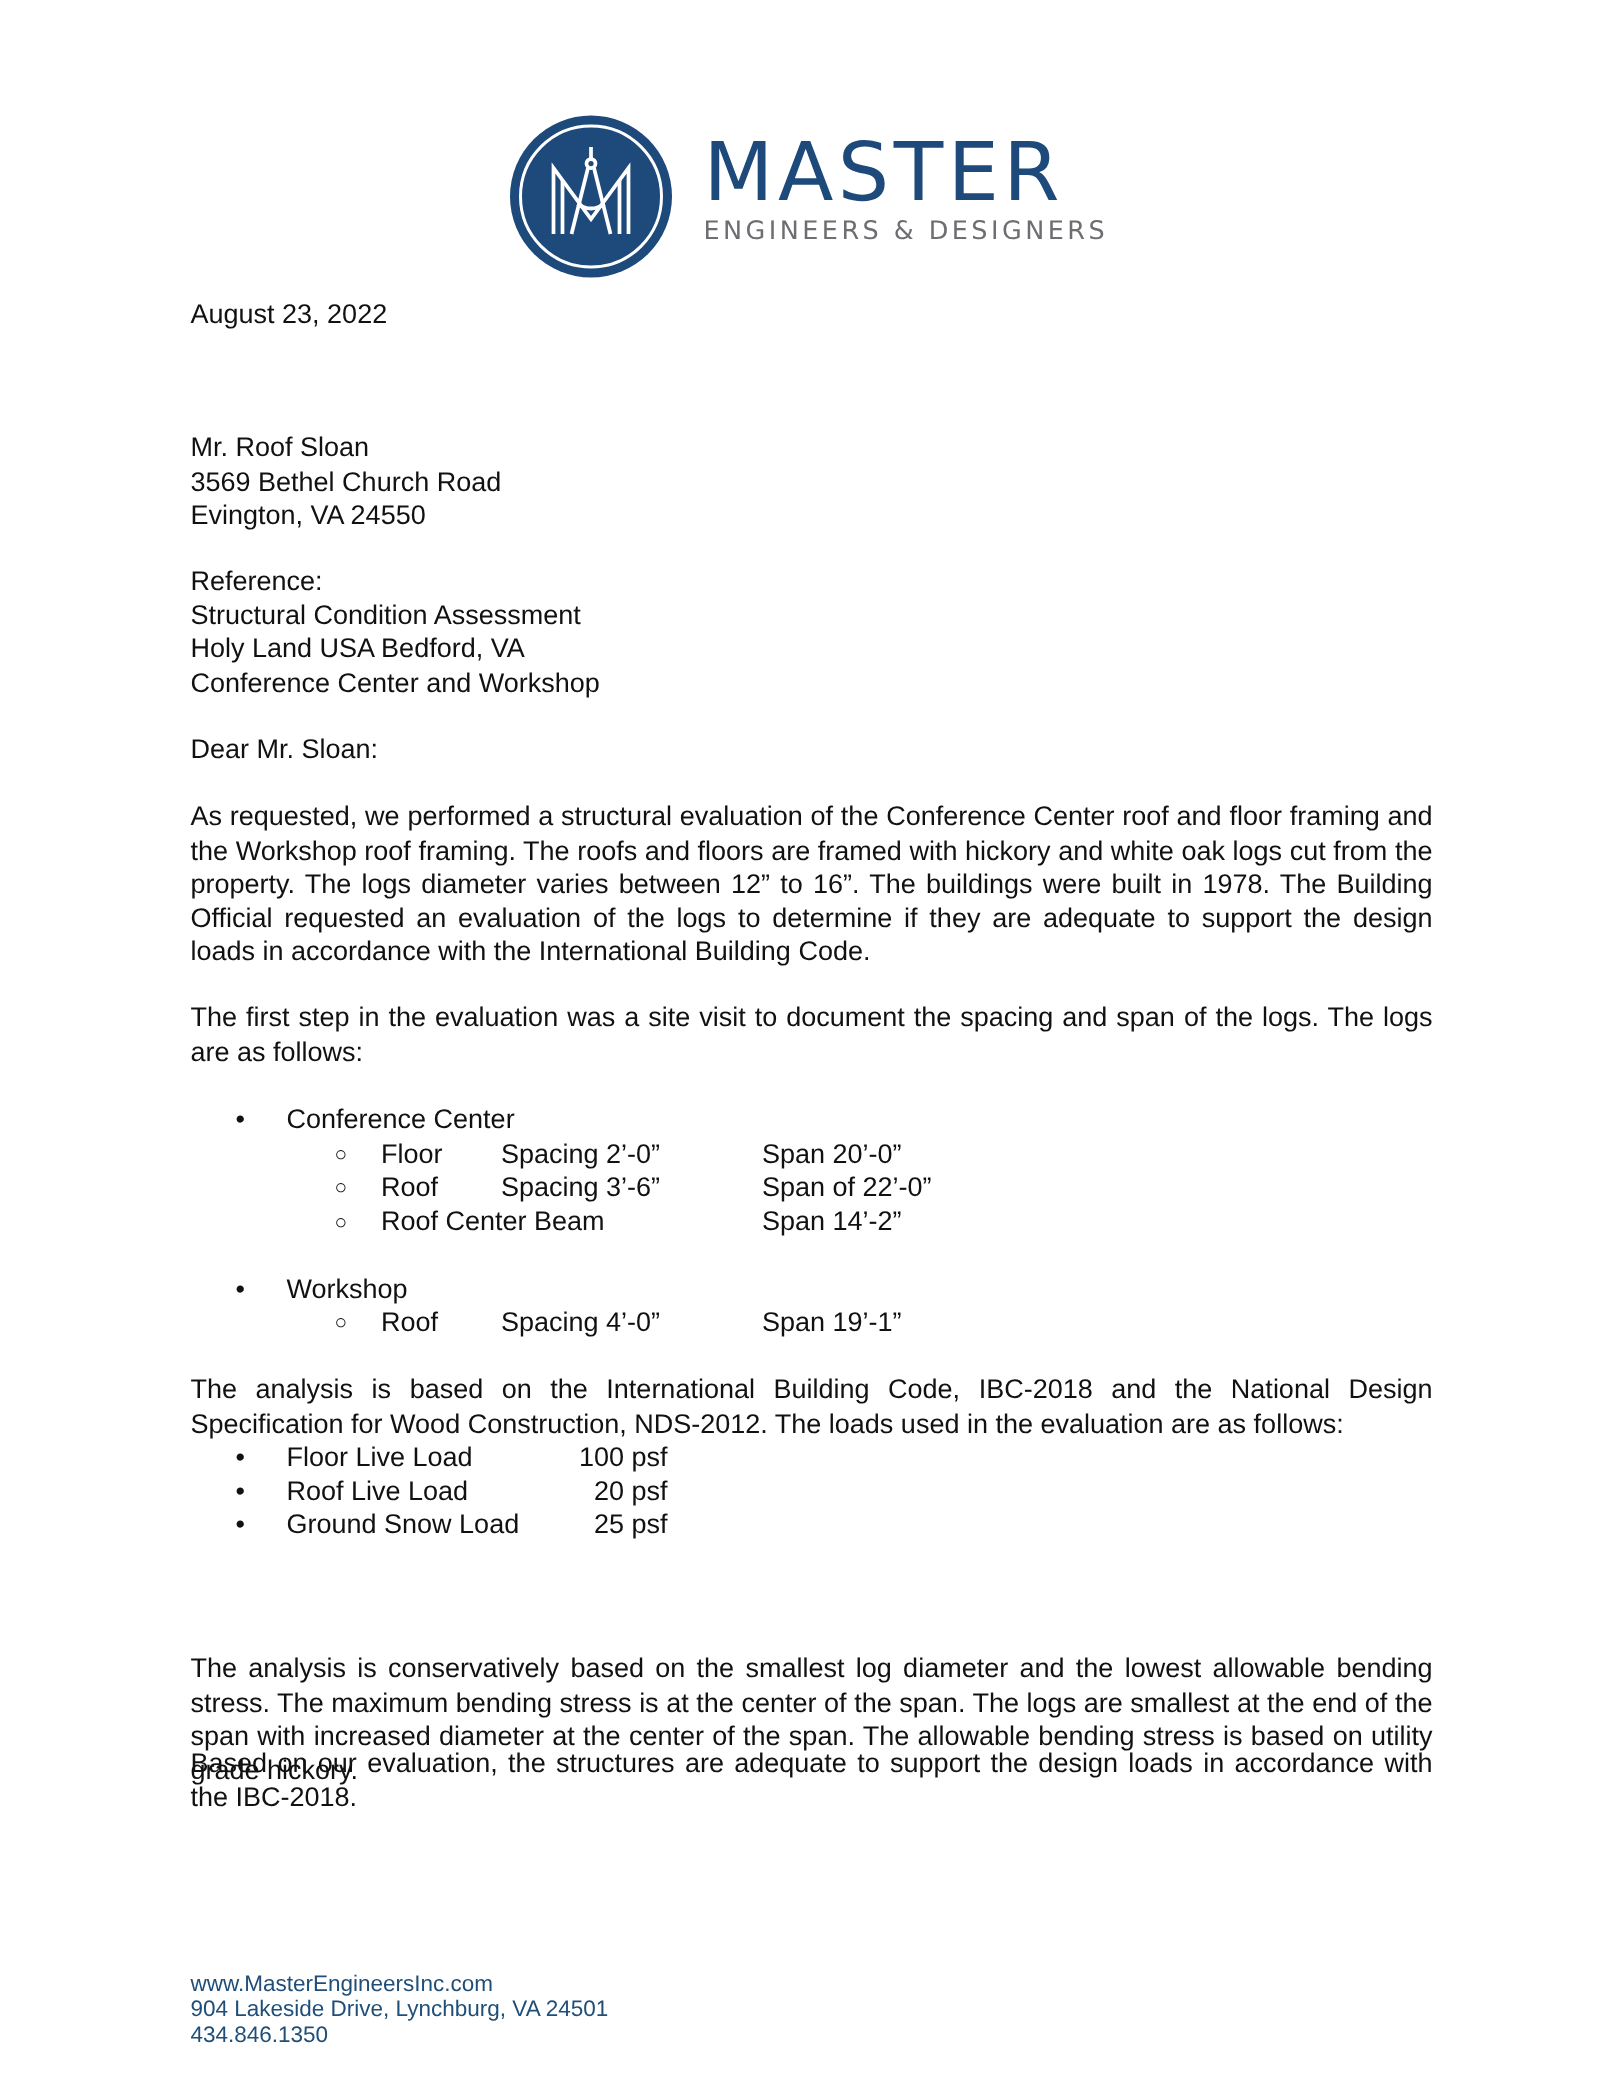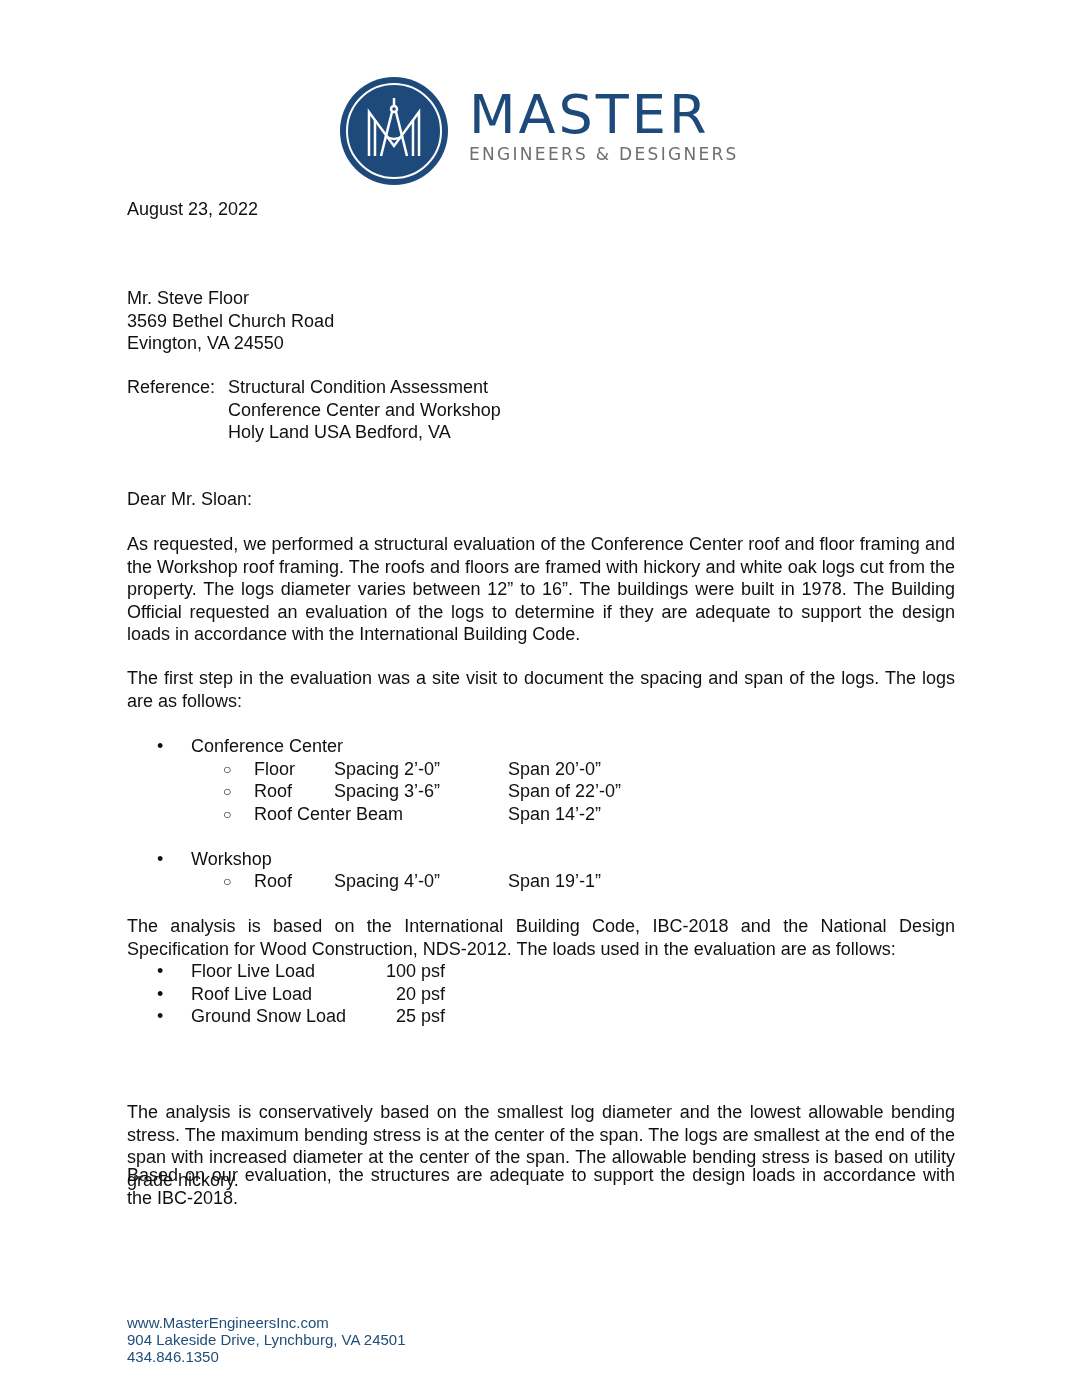--- a/index.html
+++ b/index.html
@@ -6,21 +6,21 @@
   body { width:1080px; height:1397px; position:relative; overflow:hidden;
          font-family:"Liberation Sans", sans-serif; color:#111; font-size:18px; }
   .logo { position:absolute; left:339px; top:76px; width:420px; height:108px;text-align:center; }
   .logo-circle { position:absolute; left:0; top:0; width:110px; height:110px; }
   .logo-word { position:absolute; left:130px; top:12px; font-size:54px; letter-spacing:3px;
                color:#1d4a7a; font-family:"DejaVu Sans", sans-serif; font-weight:normal; line-height:54px; }
   .logo-sub { position:absolute; left:130px; top:68px; font-size:17px; letter-spacing:2.3px;
               color:#6d6e71; font-family:"DejaVu Sans", sans-serif; }
   .block { position:absolute; left:127px; width:828px; line-height:22.5px; }
   .para { text-align:justify; }
-  .ref-row { display:flex; }
+  .ref-row { display:flex;flex-direction:column; }
   .ref-label { width:101px; }
   .bul { position:relative; padding-left:64px; }
   .bul .dot { position:absolute; left:30px; }
   .sub { position:relative; padding-left:127px; display:flex; }
   .sub .circ { position:absolute; left:96px; font-size:14px; }
   .c1 { width:80px; }
   .c2 { width:174px; }
   .cw { width:254px; }
   .load { position:relative; padding-left:64px; display:flex; }
   .load .dot { position:absolute; left:30px; }
@@ -45,32 +45,32 @@
       <path d="M46 60 Q55 66 64 60"></path>
     </g>
   </svg>
   <div class="logo-word">MASTER</div>
   <div class="logo-sub">ENGINEERS &amp; DESIGNERS</div>
 </div>
 
 <div class="block" style="top:198px;">August 23, 2022</div>
 
 <div class="block" style="top:287px;">
-  <div>Mr. Steve Floor</div>
+  <div>Mr. Roof Sloan</div>
   <div>3569 Bethel Church Road</div>
   <div>Evington, VA 24550</div>
 </div>
 
 <div class="block" style="top:376px;">
   <div class="ref-row">
     <span class="ref-label">Reference:</span>
     <div>
       <div>Structural Condition Assessment</div>
+      <div>Holy Land USA Bedford, VA</div>
       <div>Conference Center and Workshop</div>
-      <div>Holy Land USA Bedford, VA</div>
     </div>
   </div>
 </div>
 
 <div class="block" style="top:488px;">Dear Mr. Sloan:</div>
 
 <div class="block para" style="top:533px;">As requested, we performed a structural evaluation of the Conference Center roof and floor framing and the Workshop roof framing. The roofs and floors are framed with hickory and white oak logs cut from the property. The logs diameter varies between 12” to 16”. The buildings were built in 1978. The Building Official requested an evaluation of the logs to determine if they are adequate to support the design loads in accordance with the International Building Code.</div>
 
 <div class="block para" style="top:667px;">The first step in the evaluation was a site visit to document the spacing and span of the logs. The logs are as follows:</div>
 

